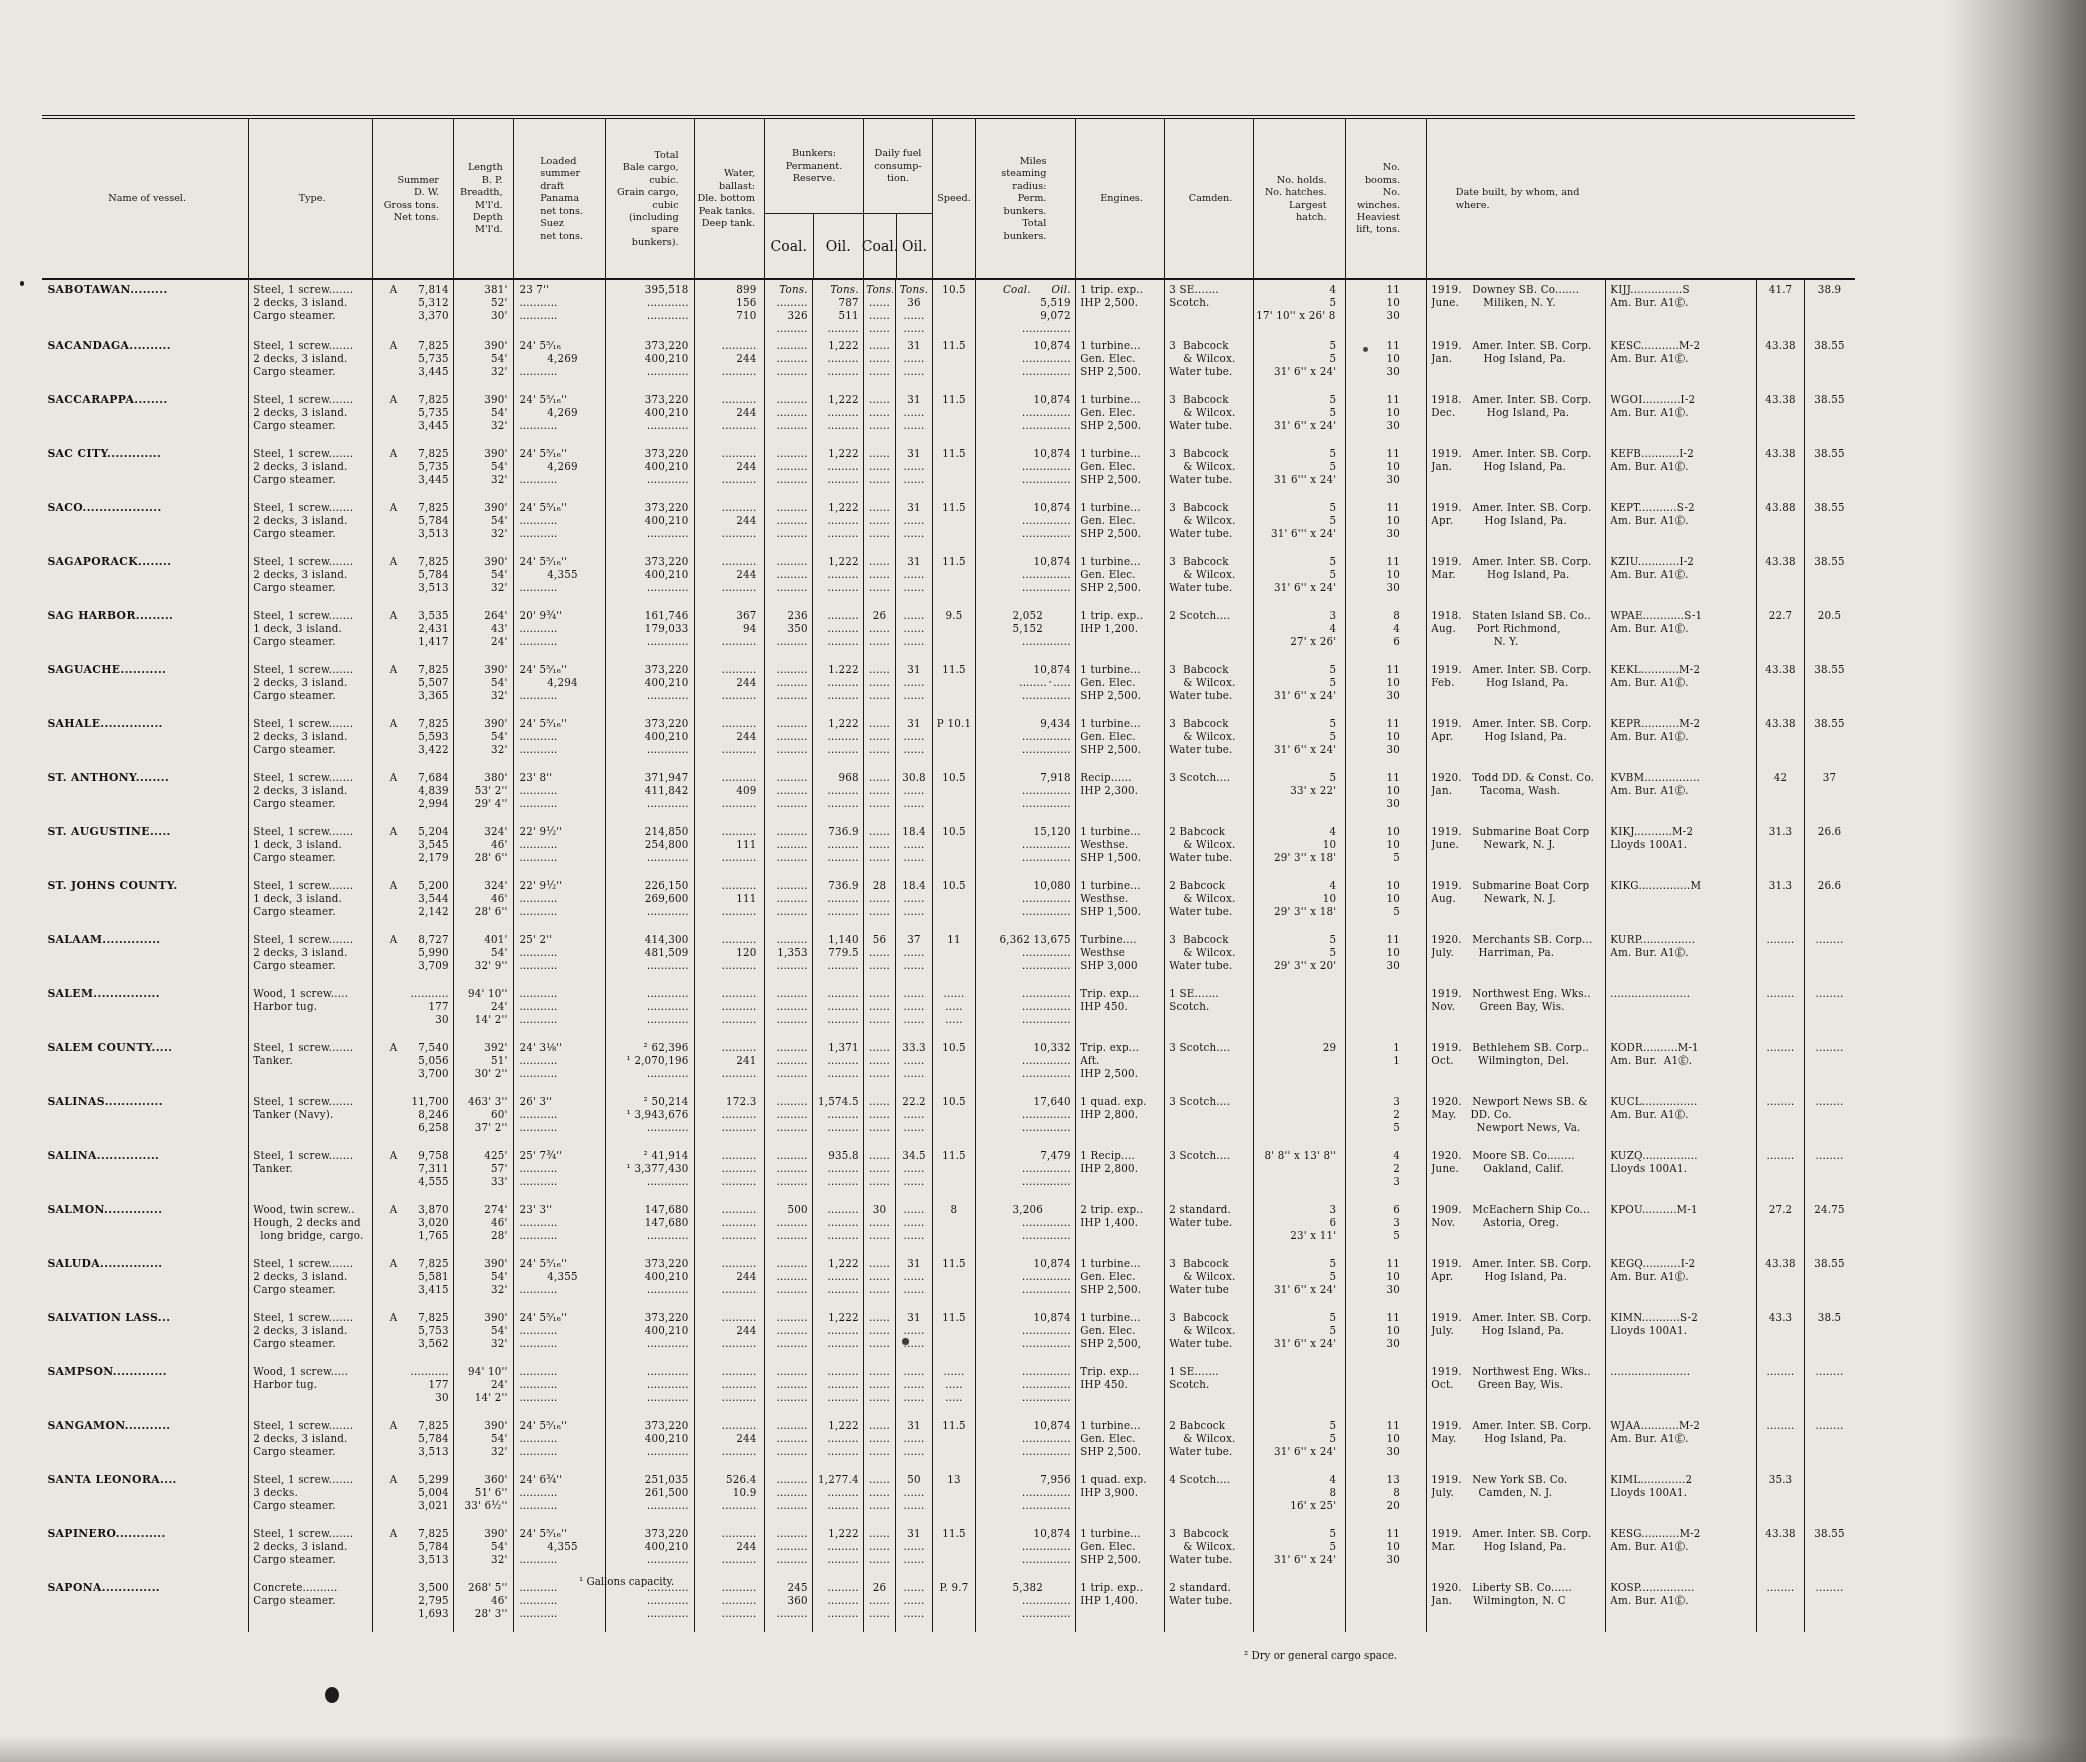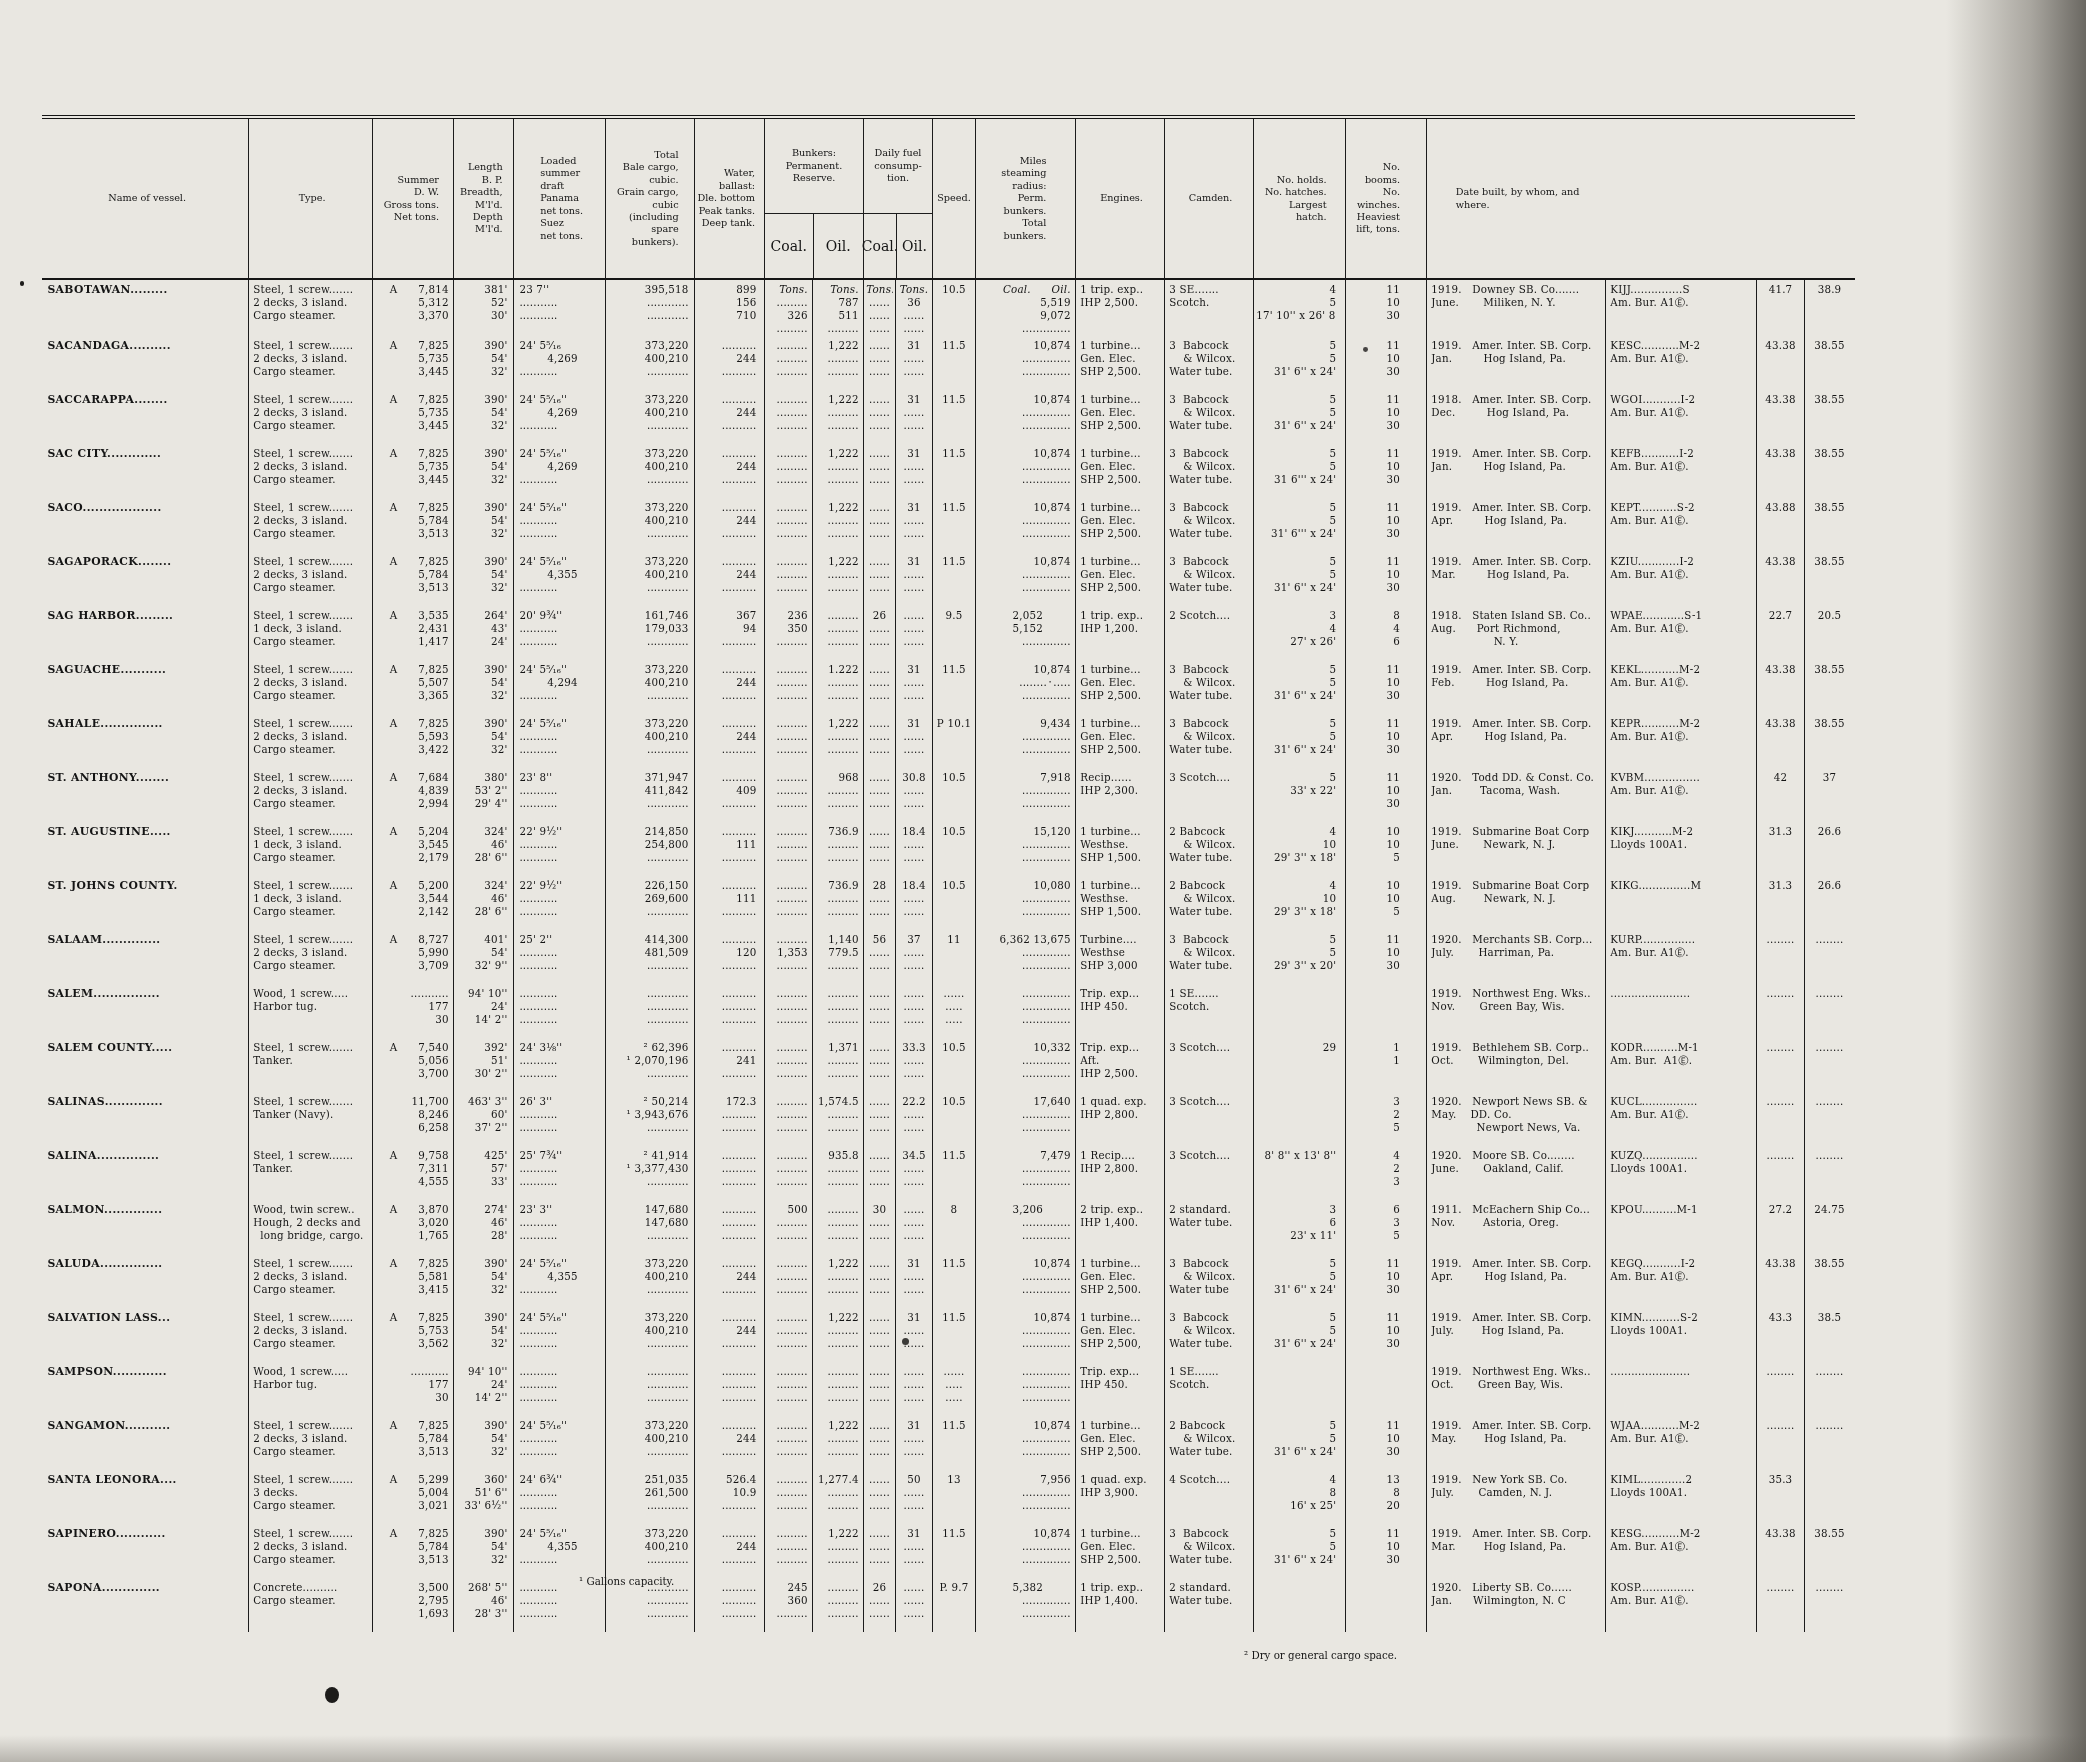--- a/index.html
+++ b/index.html
@@ -1843,21 +1843,21 @@
             <div class="ln">3</div>
             <div class="ln">6</div>
             <div class="ln">23' x 11'</div>
           </div>
           <div class="cell c-booms">
             <div class="ln">6</div>
             <div class="ln">3</div>
             <div class="ln">5</div>
           </div>
           <div class="cell c-date">
-            <div class="ln">1911.   McEachern Ship Co...</div>
+            <div class="ln">1909.   McEachern Ship Co...</div>
             <div class="ln">Nov.        Astoria, Oreg.</div>
           </div>
           <div class="cell c-radio">
             <div class="ln">KPOU..........M-1</div>
           </div>
           <div class="cell c-loaded">
             <div class="ln">27.2</div>
           </div>
           <div class="cell c-light">
             <div class="ln">24.75</div>

